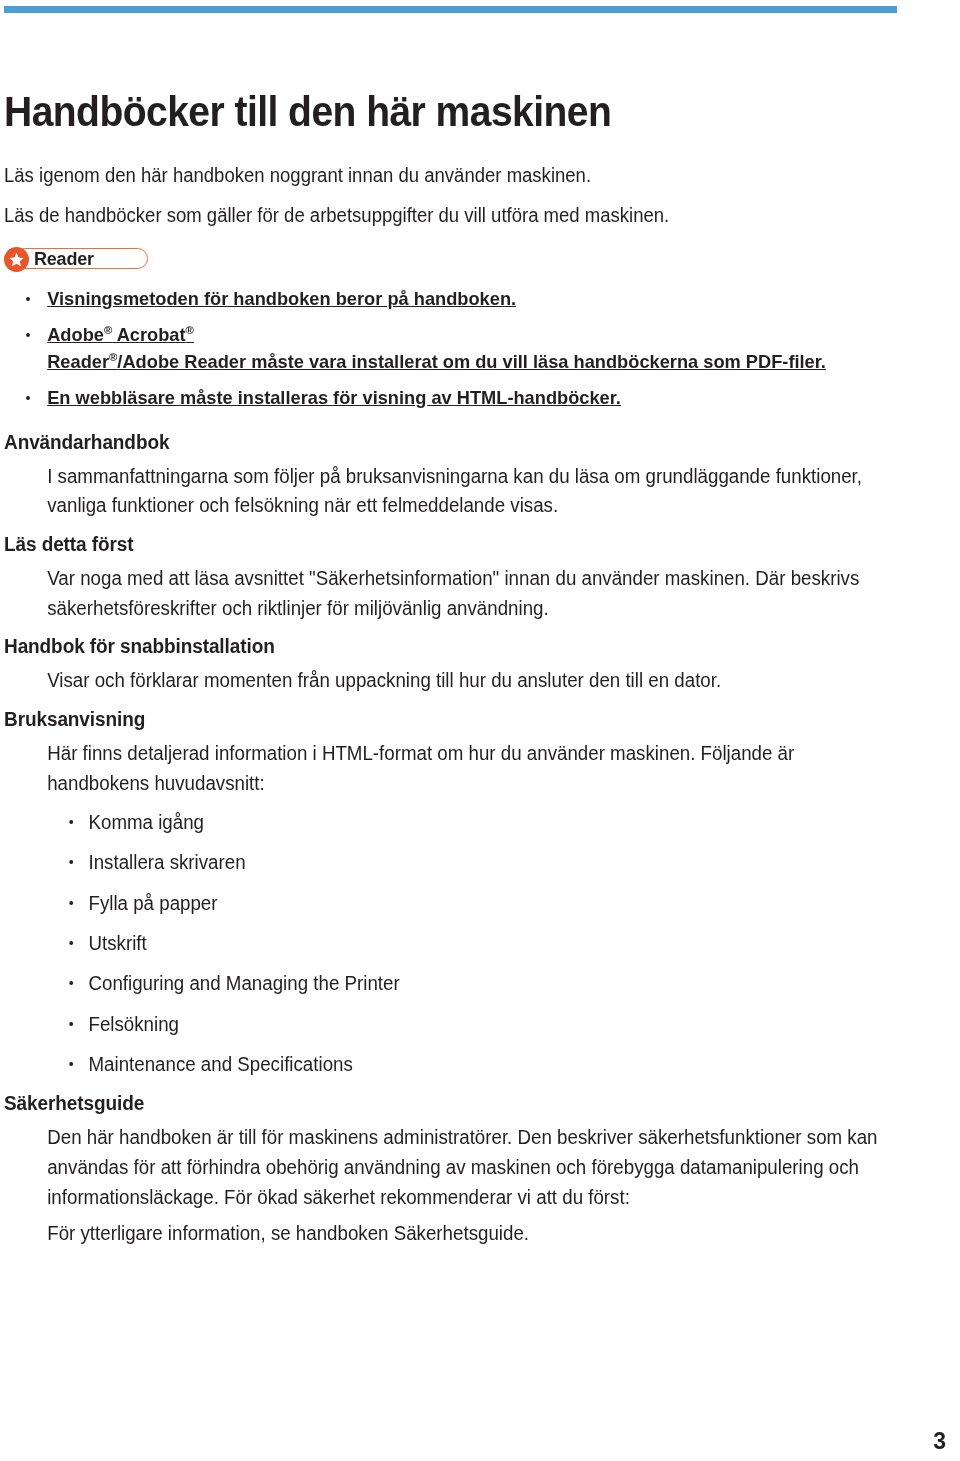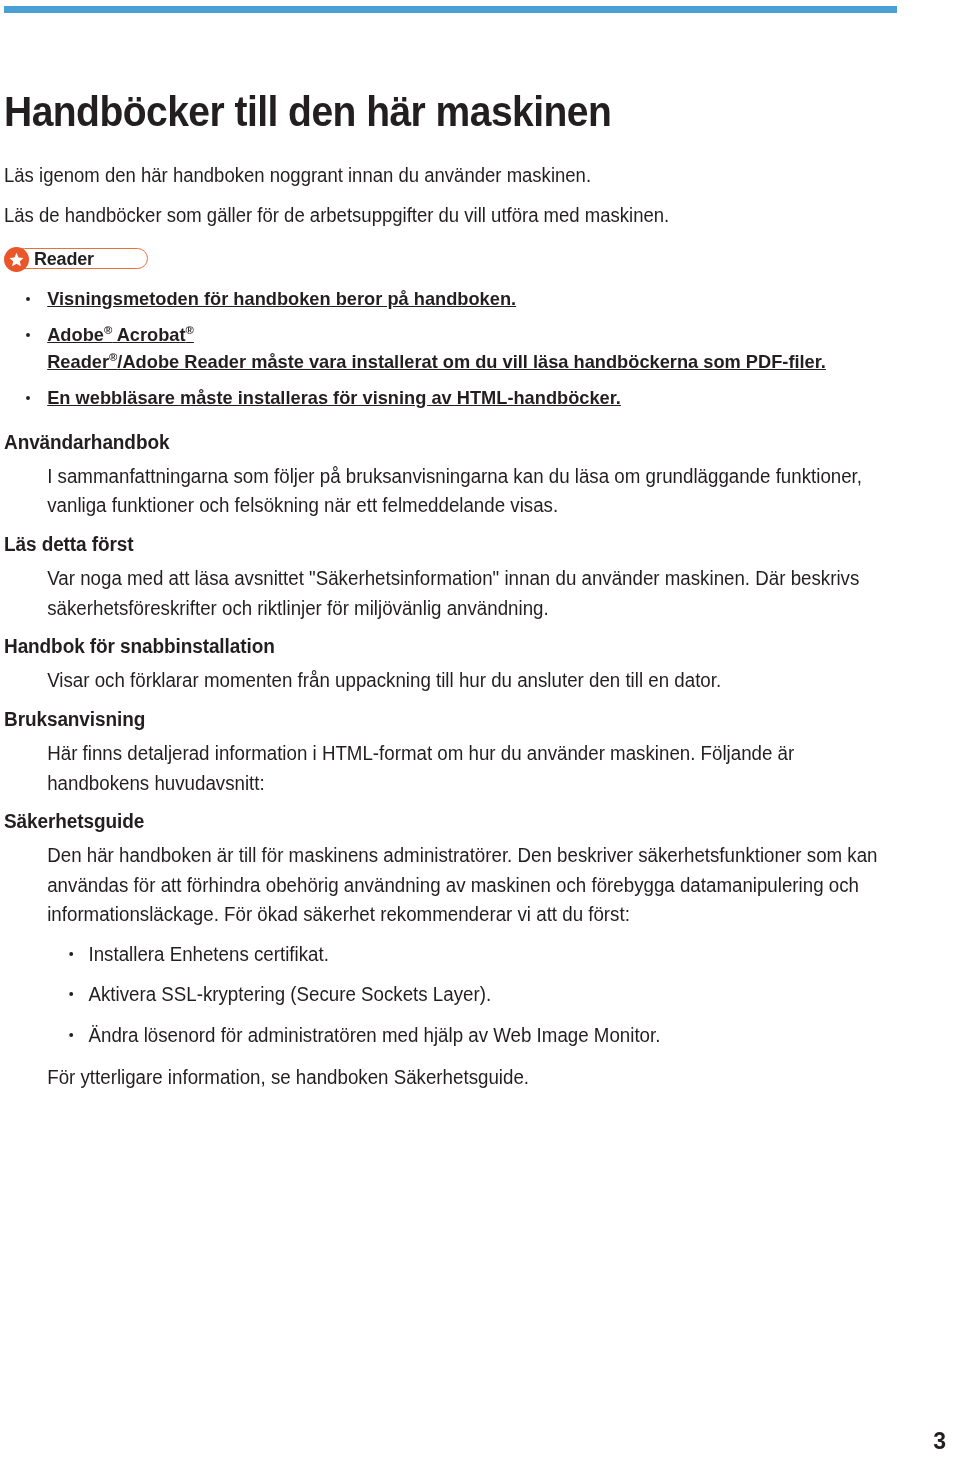--- a/index.html
+++ b/index.html
@@ -251,29 +251,33 @@
 
     <h2 class="section-heading tight">Läs detta först</h2>
     <p class="section-body">Var noga med att läsa avsnittet "Säkerhetsinformation" innan du använder maskinen. Där beskrivs säkerhetsföreskrifter och riktlinjer för miljövänlig användning.</p>
 
     <h2 class="section-heading tight">Handbok för snabbinstallation</h2>
     <p class="section-body">Visar och förklarar momenten från uppackning till hur du ansluter den till en dator.</p>
 
     <h2 class="section-heading tight">Bruksanvisning</h2>
     <p class="section-body">Här finns detaljerad information i HTML-format om hur du använder maskinen. Följande är handbokens huvudavsnitt:</p>
 
+    <ul class="sub-list">
+      <li>Komma igång</li>
+      <li>Installera skrivaren</li>
+      <li>Fylla på papper</li>
+      <li>Utskrift</li>
+      <li>Configuring and Managing the Printer</li>
+      <li>Felsökning</li>
+      <li>Maintenance and Specifications</li>
+    </ul>
 
     <h2 class="section-heading tight">Säkerhetsguide</h2>
     <p class="section-body">Den här handboken är till för maskinens administratörer. Den beskriver säkerhetsfunktioner som kan användas för att förhindra obehörig användning av maskinen och förebygga datamanipulering och informationsläckage. För ökad säkerhet rekommenderar vi att du först:</p>
 
-    <ul class="sub-list">
-      <li>Installera Enhetens certifikat.</li>
-      <li>Aktivera SSL-kryptering (Secure Sockets Layer).</li>
-      <li>Ändra lösenord för administratören med hjälp av Web Image Monitor.</li>
-    </ul>
 
     <p class="plain-body">För ytterligare information, se handboken Säkerhetsguide.</p>
 
   </div>
 
   <div class="page-number">3</div>
 
 </div>
 
 </body></html>

